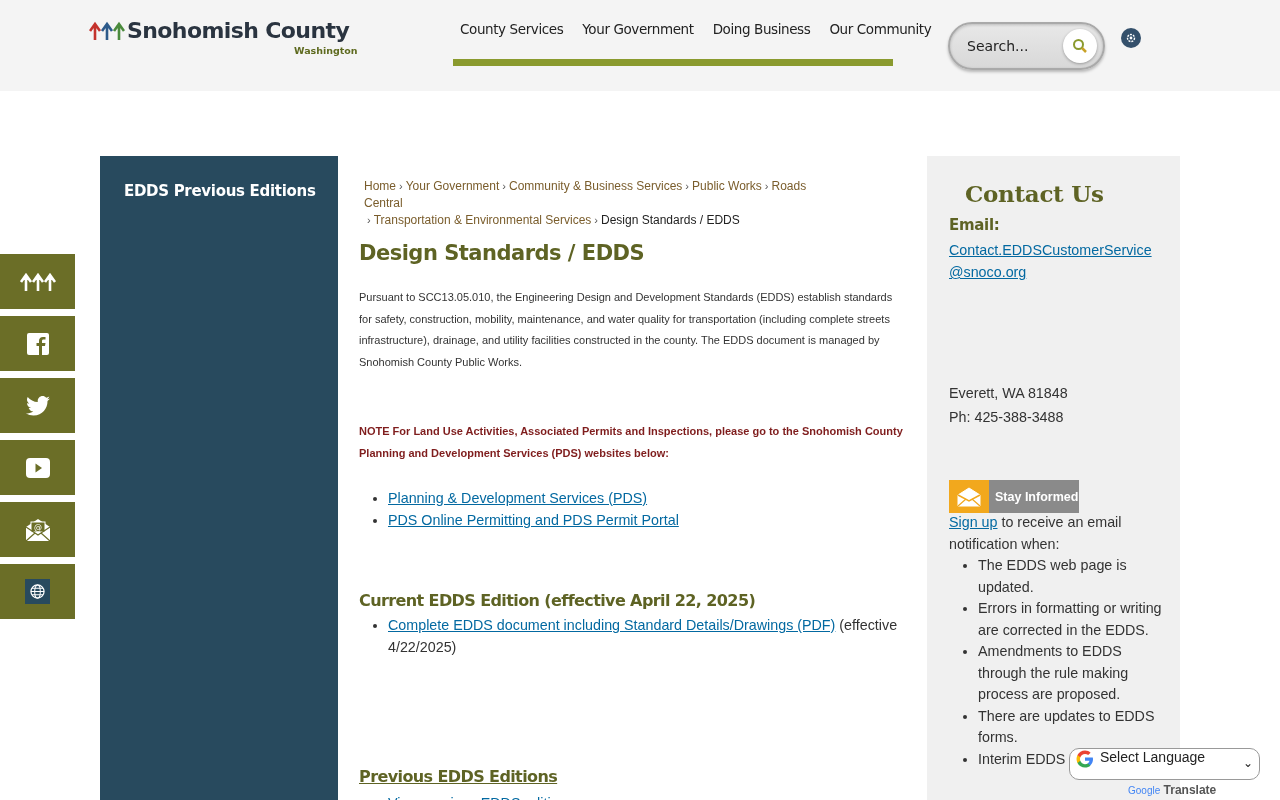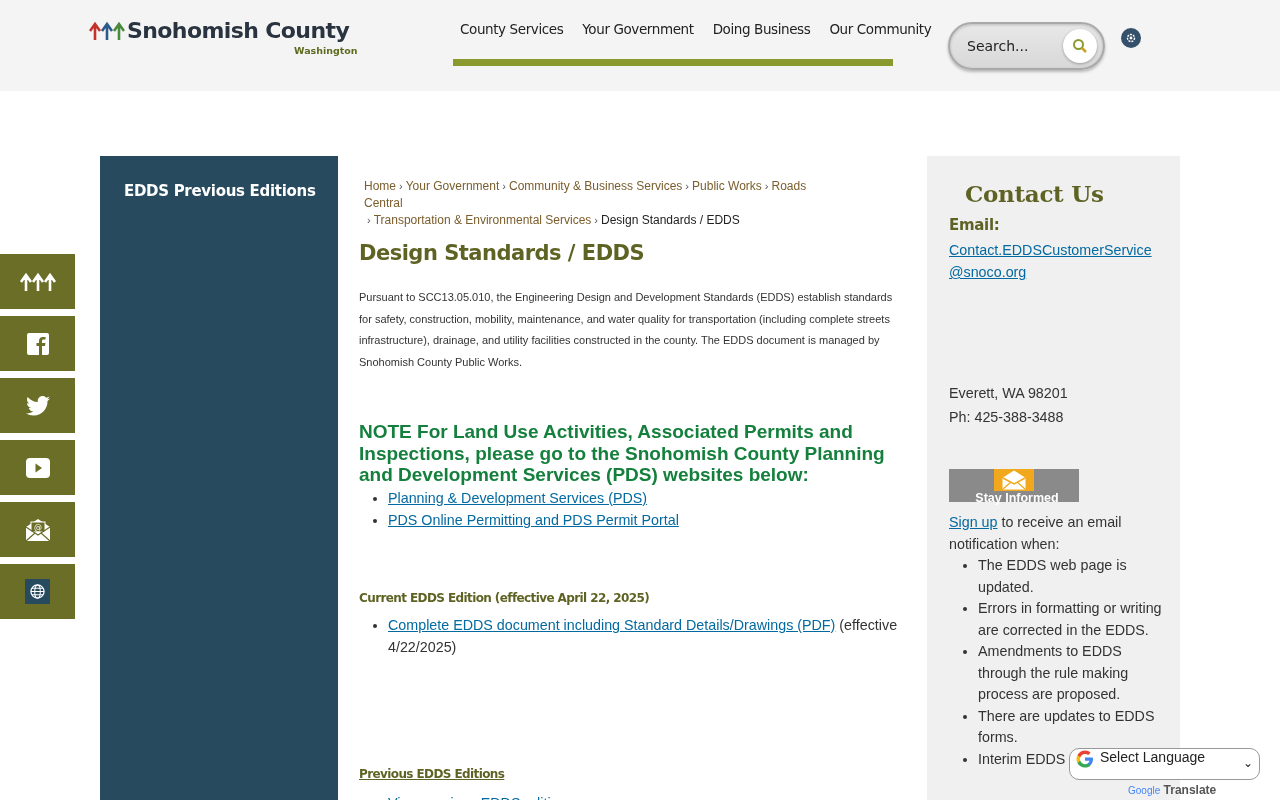--- a/index.html
+++ b/index.html
@@ -31,35 +31,35 @@
   .social-item { width: 75px; height: 55px; background: #6b6e27; margin-bottom: 7px; display: flex; align-items: center; justify-content: center; }
 
   
   .main { position: absolute; left: 359px; top: 156px; width: 550px; }
   .breadcrumb { position: absolute; left: 5px; top: 22px; width: 480px; font-size: 12px; line-height: 17px; color: #7a5d2c; }
   .breadcrumb a { color: #7a5d2c; text-decoration: none; }
   .breadcrumb .sep { color: #555; margin: 0 3px; font-size: 11px; }
   .breadcrumb .cur { color: #222; }
   .page-title { position: absolute; left: 0; top: 85px; font-family: "DejaVu Sans", sans-serif; font-weight: bold; font-size: 21px; color: #5e6324; letter-spacing: -0.5px; }
   .body-text { position: absolute; left: 0; top: 131px; width: 548px; font-size: 11px; line-height: 21.5px; color: #333; }
-  .note { position: absolute; left: 0; top: 265px; width: 548px; font-weight: bold; font-size: 19px; line-height: 21.5px; color: #15803d; }
+  .note { position: absolute; left: 0; top: 265px; width: 548px; font-weight: bold; font-size: 11px; line-height: 21.5px; color: #7f1d1d; }
   ul.links { position: absolute; left: 29px; list-style: disc; font-size: 14.3px; line-height: 22px; }
   ul.links li { color: #333; }
   a.lnk { color: #0369a1; text-decoration: underline; }
-  .h2 { position: absolute; left: 0; font-family: "DejaVu Sans", sans-serif; font-weight: bold; font-size: 12px; color: #5e6324; letter-spacing: -0.6px; }
+  .h2 { position: absolute; left: 0; font-family: "DejaVu Sans", sans-serif; font-weight: bold; font-size: 16px; color: #5e6324; letter-spacing: -0.6px; }
   .edition { position: absolute; left: 29px; top: 459px; width: 520px; font-size: 14.3px; line-height: 21.5px; color: #333; }
   .edition ul { list-style: disc; }
   .tip { margin-top: 21.5px; }
 
   
   .right { position: absolute; left: 927px; top: 156px; width: 253px; height: 644px; background: #f0f0f0; }
   .contact-title { position: absolute; left: 22px; top: 24px; font-family: "DejaVu Serif", serif; font-weight: bold; font-size: 23px; color: #5e6324; letter-spacing: -0.3px; margin-left: 16px; }
   .r-label { position: absolute; left: 22px; font-family: "DejaVu Sans", sans-serif; font-weight: bold; font-size: 15px; color: #5e6324; letter-spacing: -0.3px; line-height: 23px; }
   .r-text { position: absolute; left: 22px; font-size: 14.3px; line-height: 22px; color: #333; width: 215px; }
-  .stay { position: absolute; left: 22px; top: 313px; width: 130px; height: 33px; background: #8a8a8a; display: flex; align-items: center; flex-direction: column; }
+  .stay { position: absolute; left: 22px; top: 324px; width: 130px; height: 33px; background: #8a8a8a; display: flex; align-items: center; }
   .stay-icon { width: 40px; height: 33px; background: #f2a81d; display: flex; align-items: center; justify-content: center; }
   .stay-label { color: #fff; font-weight: bold; font-size: 12.5px; padding-left: 6px; }
   .signup { position: absolute; left: 22px; top: 356px; width: 220px; font-size: 14.3px; line-height: 21.5px; color: #333; }
   .signup ul { list-style: disc; padding-left: 29px; }
 
   
   .translate { position: absolute; left: 1069px; top: 748px; width: 191px; height: 32px; background: #fff; border: 1px solid #999; border-radius: 10px; display: flex; padding-left: 5px; font-size: 14px; color: #222; }
   .translate .chev { position: absolute; right: 6px; top: 7px; font-size: 12px; }
   .powered { position: absolute; left: 1128px; top: 783px; font-size: 12px; font-weight: bold; color: #555; }
   .powered .g { color: #4285f4; font-size: 10px; font-weight: normal; }
@@ -185,21 +185,21 @@
   </ul>
 </div>
 
 <div class="right">
   <h2 class="contact-title">Contact Us</h2>
   <div class="r-label" style="top:58px;">Email:</div>
   <div class="r-text" style="top:83px;">
     <a class="lnk"><span>Contact.EDDSCustomerService</span><br><span>@snoco.org</span></a>
   </div>
   <div class="r-text" style="top:224px;">
-    <div style="margin-top:2px;">Everett, WA 98201</div>
+    <div style="margin-top:2px;">Everett, WA 81848</div>
     <div style="margin-top:2px;">Ph: 425-388-3488</div>
   </div>
 
   <div class="stay">
     <div class="stay-icon">
       <svg width="26" height="22" viewBox="0 0 26 22">
         <path d="M2 9 L13 2 L24 9 V20 H2 Z" fill="#fff" stroke="#fff"></path>
         <path d="M2 9 L13 15 L24 9" stroke="#f2a81d" stroke-width="1.5" fill="none"></path>
         <path d="M2 20 L10 13 M24 20 L16 13" stroke="#f2a81d" stroke-width="1.2"></path>
       </svg>

